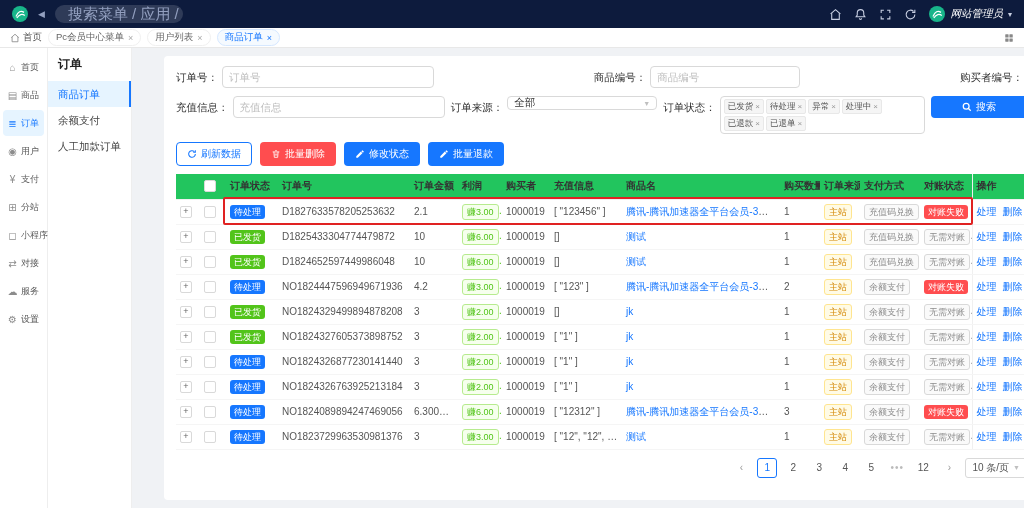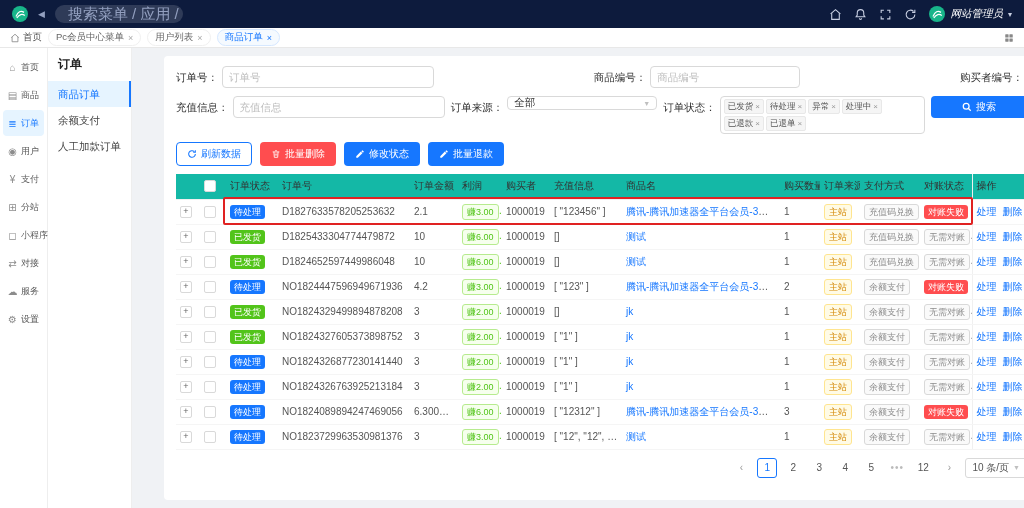--- a/index.html
+++ b/index.html
@@ -59,21 +59,21 @@
   .btn svg { width:10px; height:10px; }
   .btn-outline { border-color:#1677ff; color:#1677ff; background:#fff; }
   .btn-red { background:#ff4d4f; color:#fff; }
   .btn-blue { background:#1677ff; color:#fff; }
   .btn-search { background:#1677ff; color:#fff; width:96px; height:22px; justify-content:center; }
   .btns { display:flex; gap:8px; margin:2px 0 8px; }
 
   
   .table-wrap { position:relative; }
   table { width:100%; border-collapse:collapse; table-layout:fixed; font-size:10px; }
-  th { background:#14b8a6; font-weight:normal; color:#333; height:25px; padding:0 4px; text-align:left; border-bottom:1px solid #f0f0f0; white-space:nowrap; overflow:hidden; }
+  th { background:#22c55e; font-weight:bold; color:#333; height:25px; padding:0 4px; text-align:left; border-bottom:1px solid #f0f0f0; white-space:nowrap; overflow:hidden; }
   td { height:25px; padding:0 4px; border-bottom:1px solid #f5f5f5; color:#555; white-space:nowrap; overflow:hidden; text-overflow:ellipsis; }
   .col-actions { border-left:1px solid #f0f0f0; }
   .tag { display:inline-block; border-radius:3px; padding:0 4px; font-size:9px; line-height:14px; white-space:nowrap; }
   .tag-solid-blue { background:#1677ff; color:#fff; }
   .tag-solid-green { background:#52c41a; color:#fff; }
   .tag-solid-red { background:#ff4d4f; color:#fff; }
   .tag-green-o { background:#f6ffed; border:1px solid #b7eb8f; color:#52c41a; }
   .tag-gold { background:#fffbe6; border:1px solid #ffe58f; color:#d48806; }
   .tag-gray { background:#fafafa; border:1px solid #d9d9d9; color:#8c8c8c; }
   .link { color:#1677ff; cursor:pointer; }

